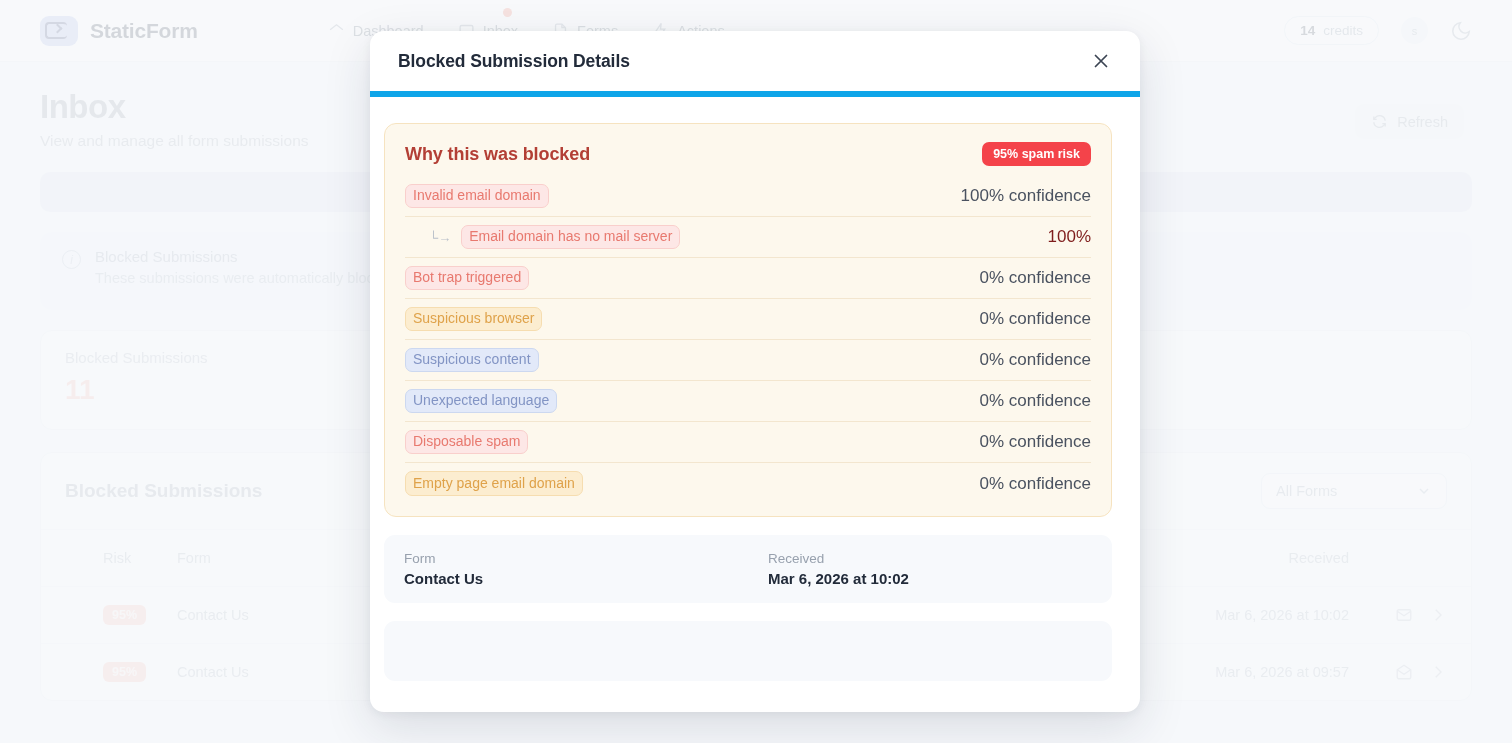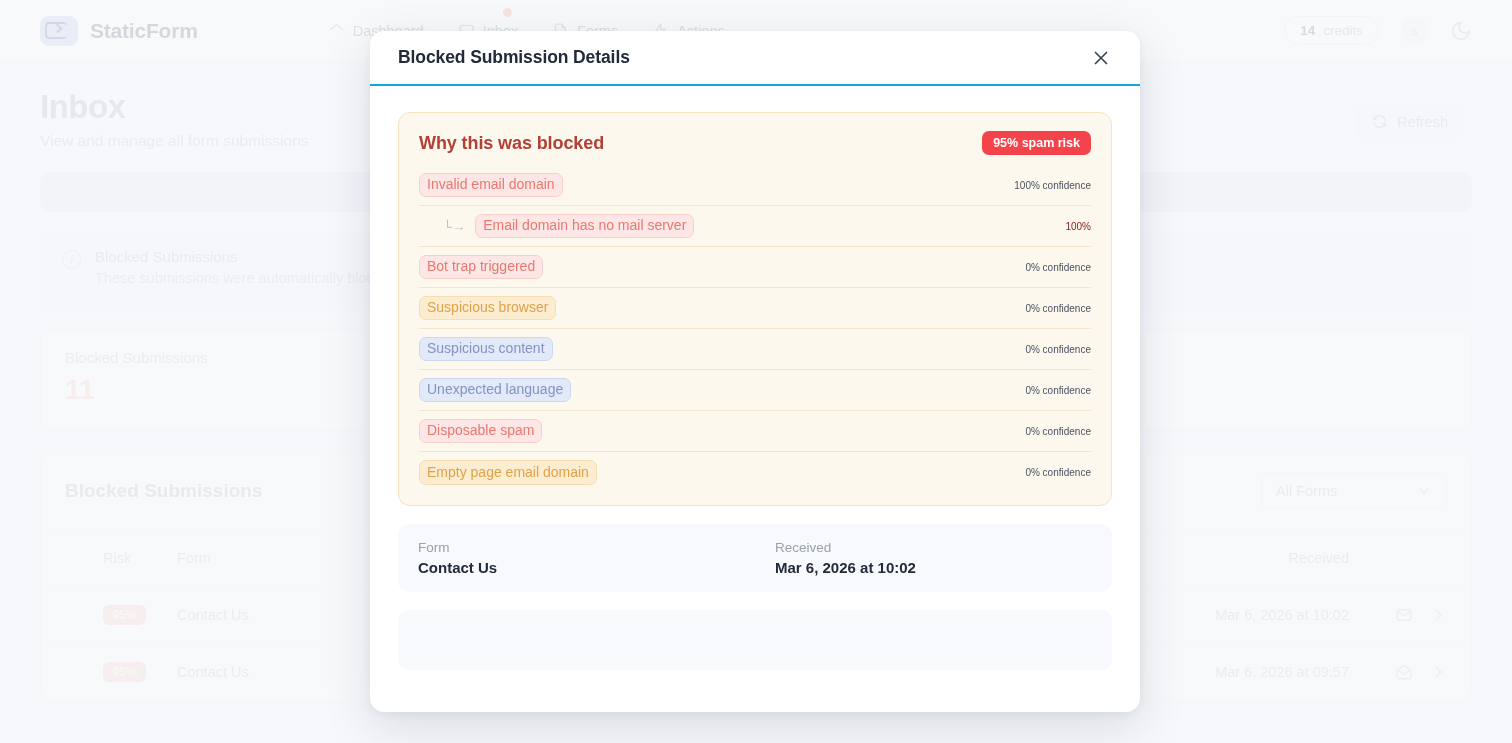--- a/index.html
+++ b/index.html
@@ -145,29 +145,29 @@
     position: absolute;
     left: 370px; top: 31px;
     width: 770px; height: 681px;
     background: #ffffff;
     border-radius: 14px;
     box-shadow: 0 16px 48px rgba(30,41,59,0.13), 0 2px 10px rgba(30,41,59,0.06);
     display: flex; flex-direction: column;
     overflow: hidden;
   }
   .modal-head {
-    height: 55px; flex: none;
-    border-bottom: 2px solid #0ea5e9;
+    height: 66px; flex: none;
+    border-bottom: 6px solid #0ea5e9;
     display: flex; align-items: center; justify-content: space-between;
     padding: 0 28px;
   }
   .modal-title { font-size: 17.5px; font-weight: bold; color: #222b3a; letter-spacing: -.1px; }
   .close-x { width: 22px; height: 22px; color: #3b4453; }
 
-  .modal-body { flex: 1; overflow: hidden; padding: 26px 28px 0 28px; position: relative; }
+  .modal-body { flex: 1; overflow: hidden; padding: 26px 28px 0 14px; position: relative; }
 
   .alert-card {
     background: #fdf8ed;
     border: 1px solid #f6e3c0;
     border-radius: 12px;
     padding: 18px 20px 12px 20px;
   }
   .alert-top { display: flex; align-items: center; justify-content: space-between; margin-bottom: 10px; }
   .alert-title { font-size: 18px; font-weight: bold; color: #b33f35; letter-spacing: -.1px; }
   .risk-pill {
@@ -184,21 +184,21 @@
   .reason-left { display: flex; align-items: center; gap: 8px; }
   .tree-ico { color: #b9bfc9; font-size: 13px; margin-left: 24px; margin-right: 2px; }
   .chip {
     display: inline-block; font-size: 14px;
     border-radius: 7px; padding: 2.5px 7px; line-height: 1.25;
     border: 1px solid transparent; white-space: nowrap;
   }
   .chip.red    { background: #fde7e6; color: #e8796f; border-color: #f9cfcc; }
   .chip.amber  { background: #fcedd0; color: #dfa24a; border-color: #f6ddb0; }
   .chip.blue   { background: #e2e9f9; color: #8294c4; border-color: #ccd8f0; }
-  .conf { font-size: 10px; color: #4a5260; }
+  .conf { font-size: 17px; color: #4a5260; }
   .conf.muted { color: #7f1d1d; }
 
   .meta-card {
     margin-top: 18px;
     background: #f7f9fc;
     border-radius: 11px;
     padding: 16px 20px;
     display: flex;
   }
   .meta-col { width: 50%; }

